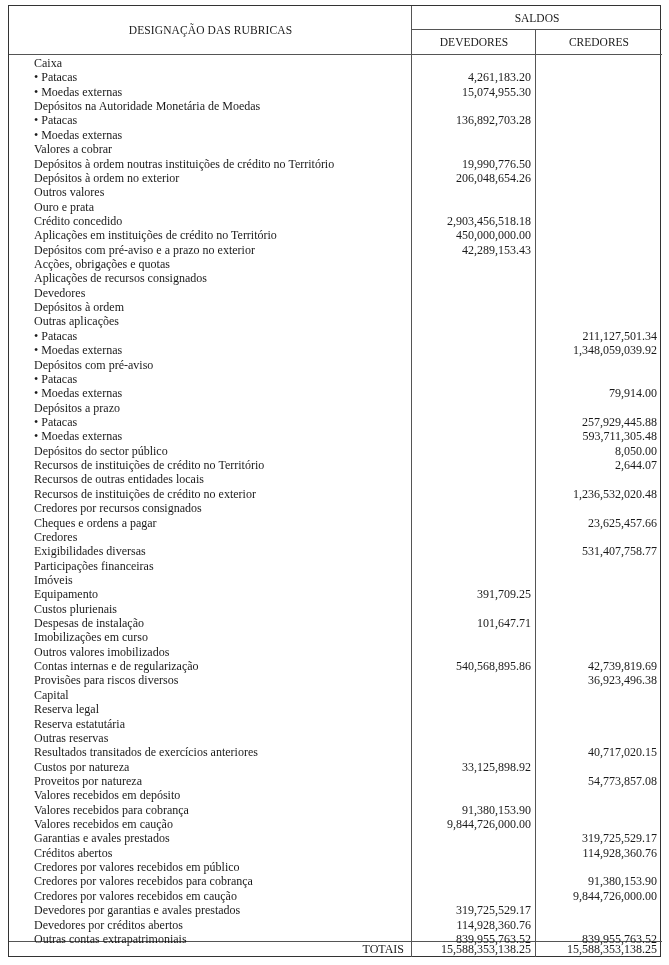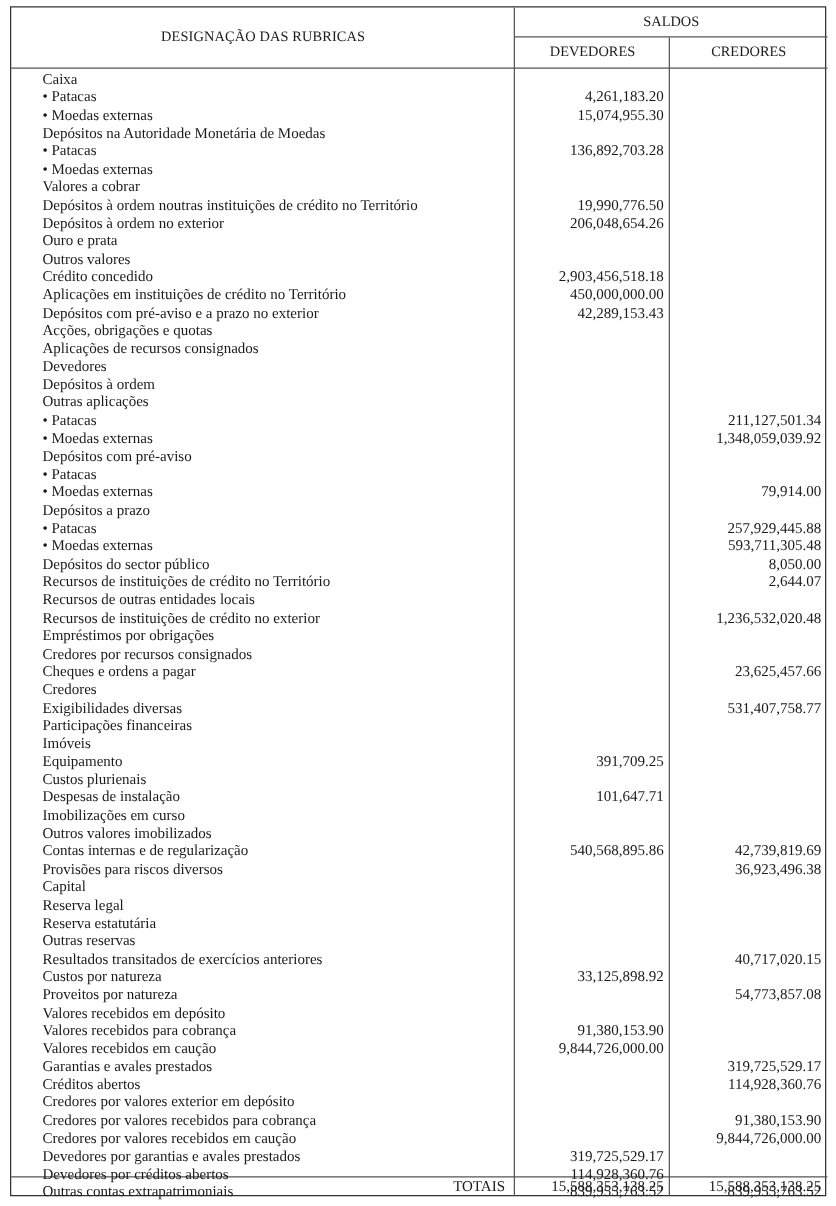--- a/index.html
+++ b/index.html
@@ -85,26 +85,26 @@
         <span class="lbl">Depósitos à ordem noutras instituições de crédito no Território</span>
         <span class="dv">19,990,776.50</span>
         <span class="cr"></span>
       </div>
       <div class="row">
         <span class="lbl">Depósitos à ordem no exterior</span>
         <span class="dv">206,048,654.26</span>
         <span class="cr"></span>
       </div>
       <div class="row">
+        <span class="lbl">Outros valores</span>
+        <span class="dv"></span>
+        <span class="cr"></span>
+      </div>
+      <div class="row">
         <span class="lbl">Ouro e prata</span>
-        <span class="dv"></span>
-        <span class="cr"></span>
-      </div>
-      <div class="row">
-        <span class="lbl">Outros valores</span>
         <span class="dv"></span>
         <span class="cr"></span>
       </div>
       <div class="row">
         <span class="lbl">Crédito concedido</span>
         <span class="dv">2,903,456,518.18</span>
         <span class="cr"></span>
       </div>
       <div class="row">
         <span class="lbl">Aplicações em instituições de crédito no Território</span>
@@ -193,25 +193,20 @@
       </div>
       <div class="row">
         <span class="lbl">Recursos de outras entidades locais</span>
         <span class="dv"></span>
         <span class="cr"></span>
       </div>
       <div class="row">
         <span class="lbl">Recursos de instituições de crédito no exterior</span>
         <span class="dv"></span>
         <span class="cr">1,236,532,020.48</span>
-      </div>
-      <div class="row">
-        <span class="lbl">Empréstimos por obrigações</span>
-        <span class="dv"></span>
-        <span class="cr"></span>
       </div>
       <div class="row">
         <span class="lbl">Credores por recursos consignados</span>
         <span class="dv"></span>
         <span class="cr"></span>
       </div>
       <div class="row">
         <span class="lbl">Cheques e ordens a pagar</span>
         <span class="dv"></span>
         <span class="cr">23,625,457.66</span>
@@ -325,21 +320,21 @@
         <span class="lbl">Garantias e avales prestados</span>
         <span class="dv"></span>
         <span class="cr">319,725,529.17</span>
       </div>
       <div class="row">
         <span class="lbl">Créditos abertos</span>
         <span class="dv"></span>
         <span class="cr">114,928,360.76</span>
       </div>
       <div class="row">
-        <span class="lbl">Credores por valores exterior em depósito</span>
+        <span class="lbl">Credores por valores recebidos em público</span>
         <span class="dv"></span>
         <span class="cr"></span>
       </div>
       <div class="row">
         <span class="lbl">Credores por valores recebidos para cobrança</span>
         <span class="dv"></span>
         <span class="cr">91,380,153.90</span>
       </div>
       <div class="row">
         <span class="lbl">Credores por valores recebidos em caução</span>

